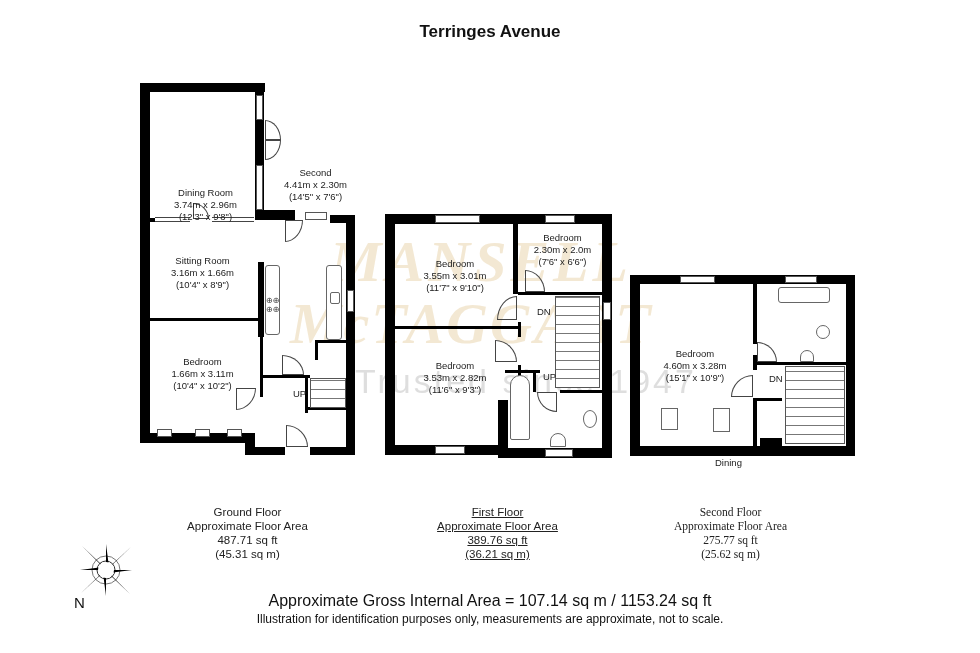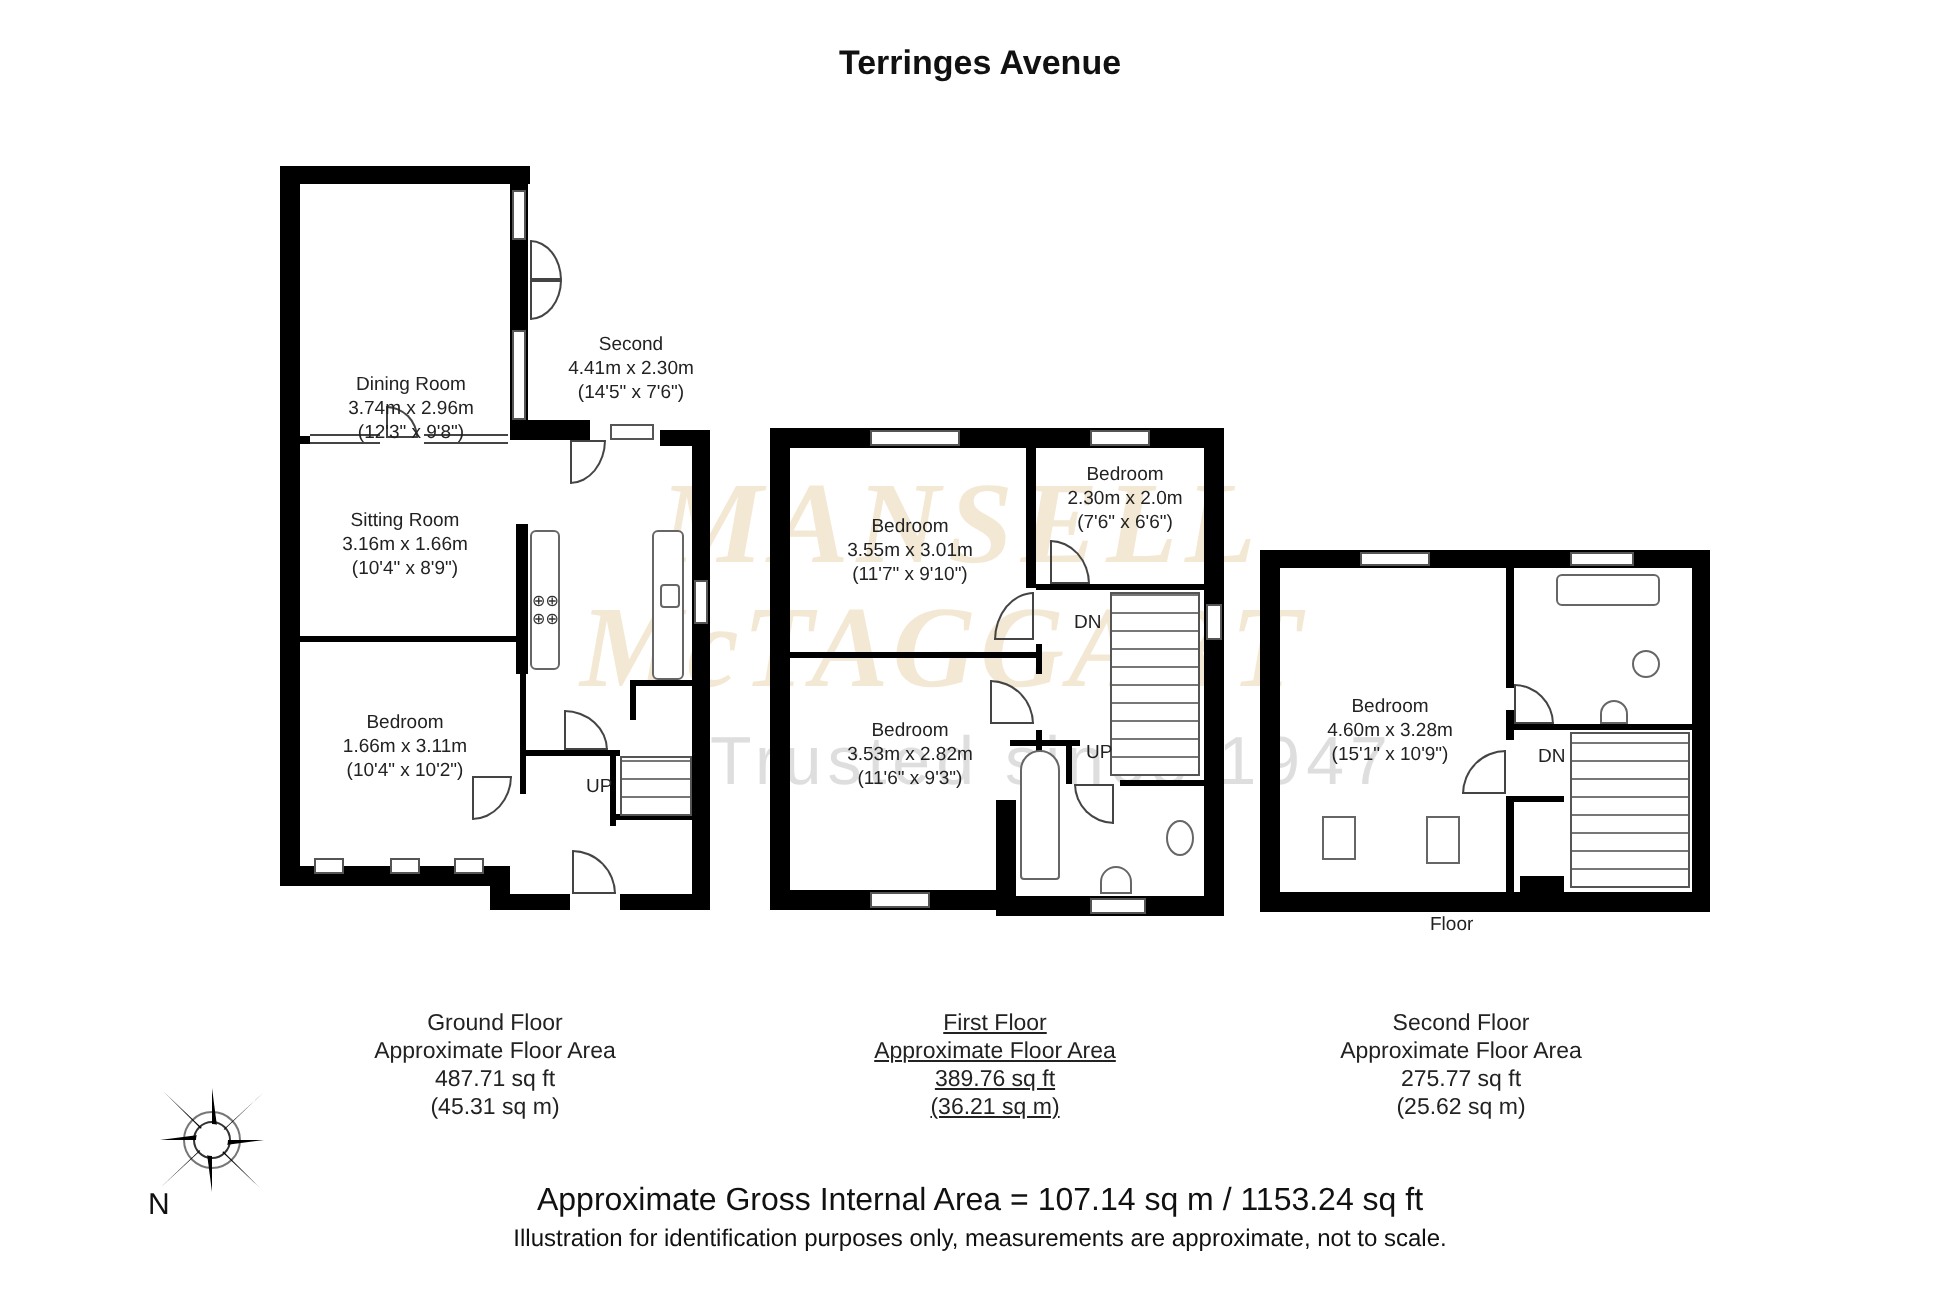--- a/index.html
+++ b/index.html
@@ -180,36 +180,36 @@
   <div class="fixture" style="left:713px;top:408px;width:17px;height:24px;border-radius:0;"></div>
 
   <div class="door" style="left:731px;top:375px;width:22px;height:22px;border-radius:100% 0 0 0;"></div>
   <div class="door" style="left:757px;top:342px;width:20px;height:20px;"></div>
 
   <div class="lbl" style="left:640px;top:348px;width:110px;">
     <div>Bedroom</div>
     <div>4.60m x 3.28m</div>
     <div>(15'1" x 10'9")</div>
   </div>
-  <div class="small" style="left:715px;top:457px;">Floor</div>
+  <div class="small" style="left:715px;top:457px;">Dining</div>
 </div>
 
 <div class="area" style="left:160px;top:505px;width:175px;">
   <div>Ground Floor</div>
   <div>Approximate Floor Area</div>
   <div>487.71 sq ft</div>
   <div>(45.31 sq m)</div>
 </div>
 <div class="area" style="left:410px;top:505px;width:175px;text-decoration:underline;">
   <div>First Floor</div>
   <div>Approximate Floor Area</div>
   <div>389.76 sq ft</div>
   <div>(36.21 sq m)</div>
 </div>
-<div class="area" style="left:643px;top:505px;width:175px;">
+<div class="area" style="left:643px;top:505px;width:175px;font-family:Liberation Serif, serif;">
   <div>Second Floor</div>
   <div>Approximate Floor Area</div>
   <div>275.77 sq ft</div>
   <div>(25.62 sq m)</div>
 </div>
 
 <div class="abs" style="left:76px;top:540px;width:60px;height:60px;">
   <svg width="60" height="60" viewBox="0 0 60 60">
     <circle cx="30" cy="30" r="14" fill="none" stroke="#777" stroke-width="1"></circle>
     <circle cx="30" cy="30" r="9" fill="#fff" stroke="#333" stroke-width="1"></circle>

